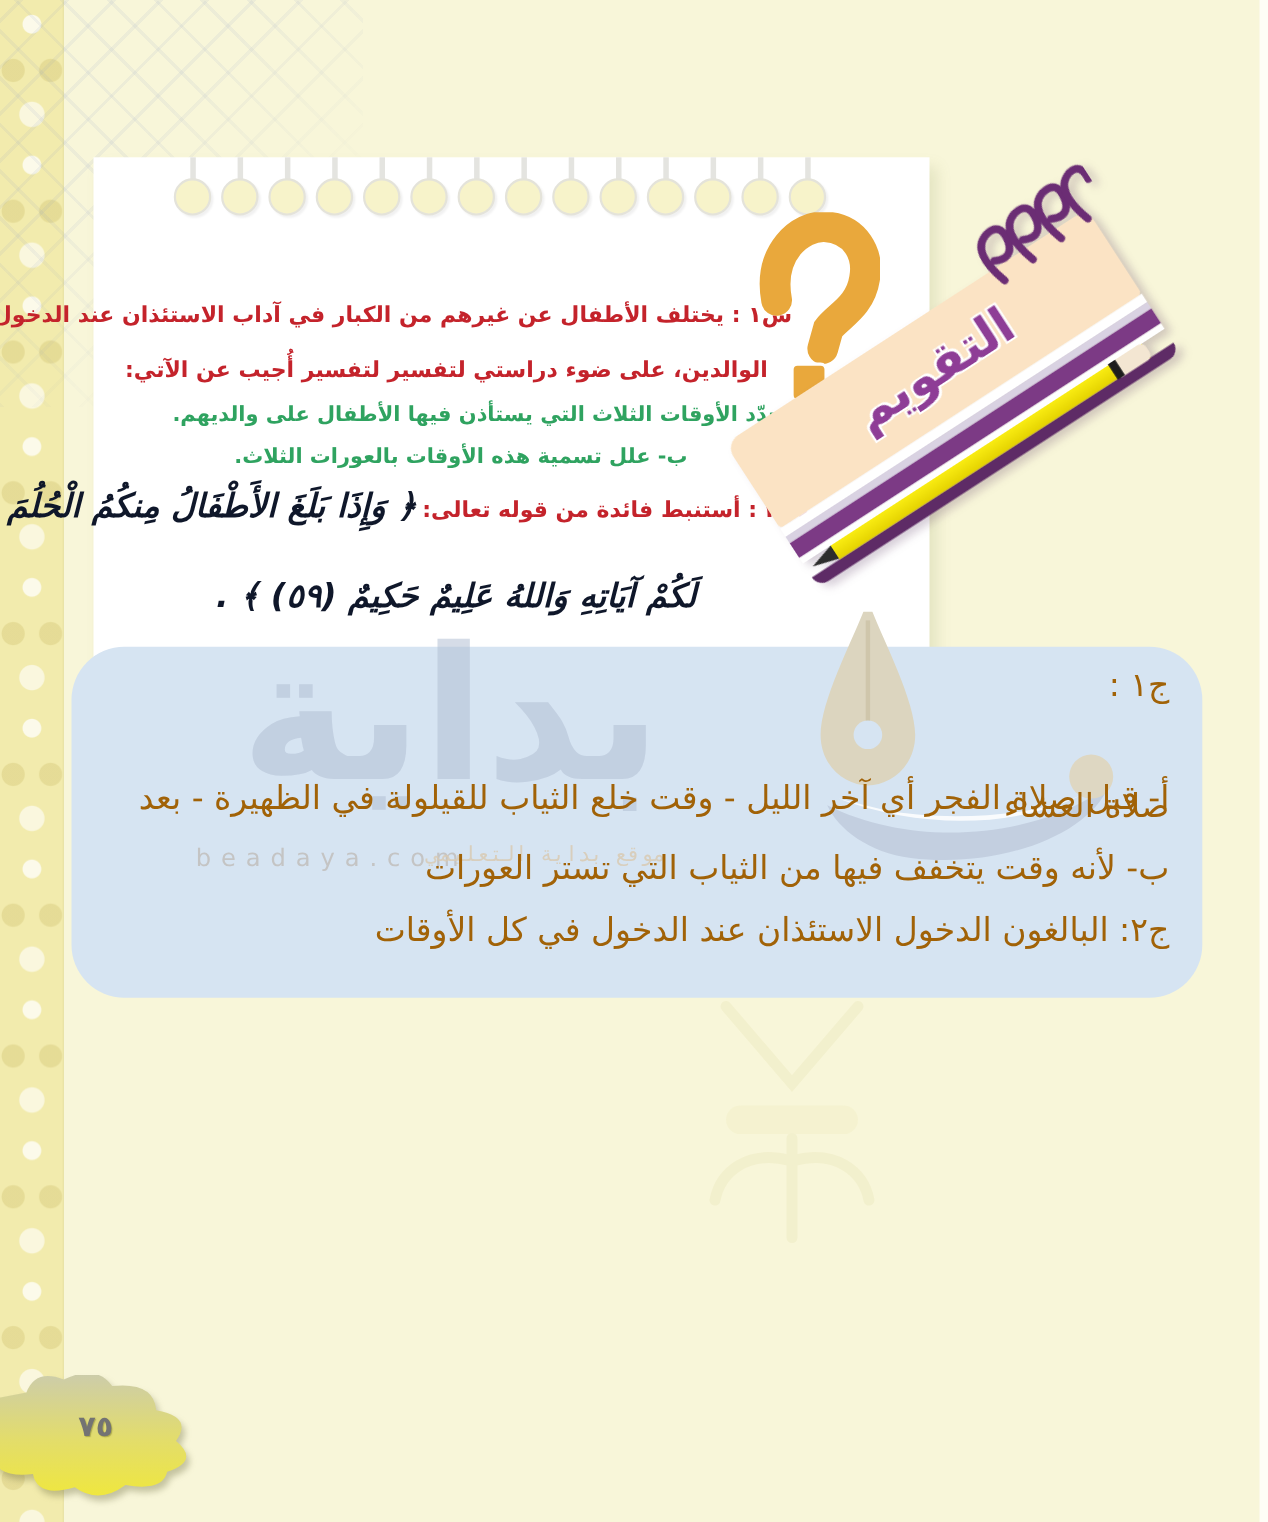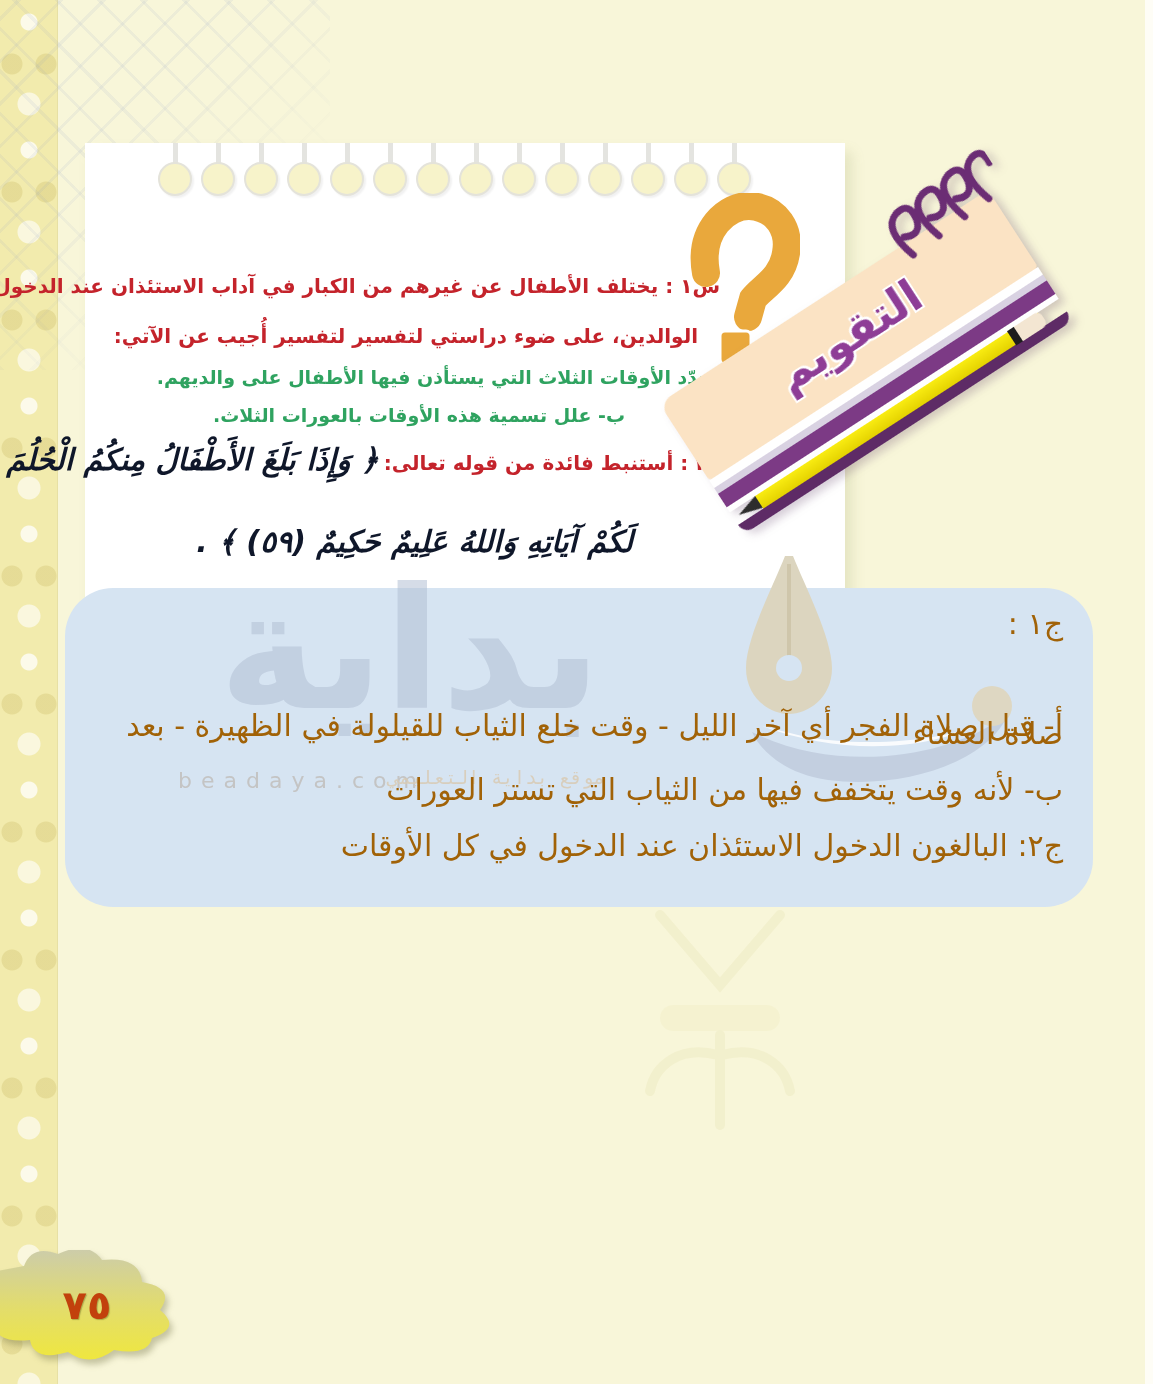--- a/index.html
+++ b/index.html
@@ -70,21 +70,21 @@
     background:#d6e4f2;border-radius:48px;z-index:1;
   }
   .aline{position:absolute;direction:rtl;white-space:nowrap;text-align:right;color:#a16207;font-size:30px;z-index:3;}
   
   .wm{position:absolute;z-index:2;pointer-events:none;}
   .wm-brand{left:150px;top:566px;width:520px;font-size:168px;font-weight:bold;color:#b3c0d4;opacity:.55;direction:rtl;text-align:center;line-height:1;}
   .wm-url{left:178px;top:768px;font-size:22px;letter-spacing:9px;color:#c4c4c4;}
   .wm-tagline{left:388px;top:766px;font-size:19px;color:#d9cbb4;opacity:.85;direction:rtl;font-family:Liberation Mono, monospace;}
   
   .badge{position:absolute;left:-8px;top:1250px;width:200px;height:110px;z-index:4;filter:drop-shadow(3px 5px 3px rgba(100,100,55,.35));}
-  .badge .num{position:absolute;left:55px;top:32px;width:80px;text-align:center;color:#c2410c;font-weight:bold;font-size:40px;text-shadow:1px 1px 1px rgba(120,120,40,.5);}
+  .badge .num{position:absolute;left:55px;top:32px;width:80px;text-align:center;color:#737373;font-weight:bold;font-size:26px;text-shadow:1px 1px 1px rgba(120,120,40,.5);}
 </style>
 </head>
 <body>
 
 <div class="page">
 
   <div class="border-strip"></div>
   <div class="corner-pattern"></div>
   <div class="right-edge"></div>
 

